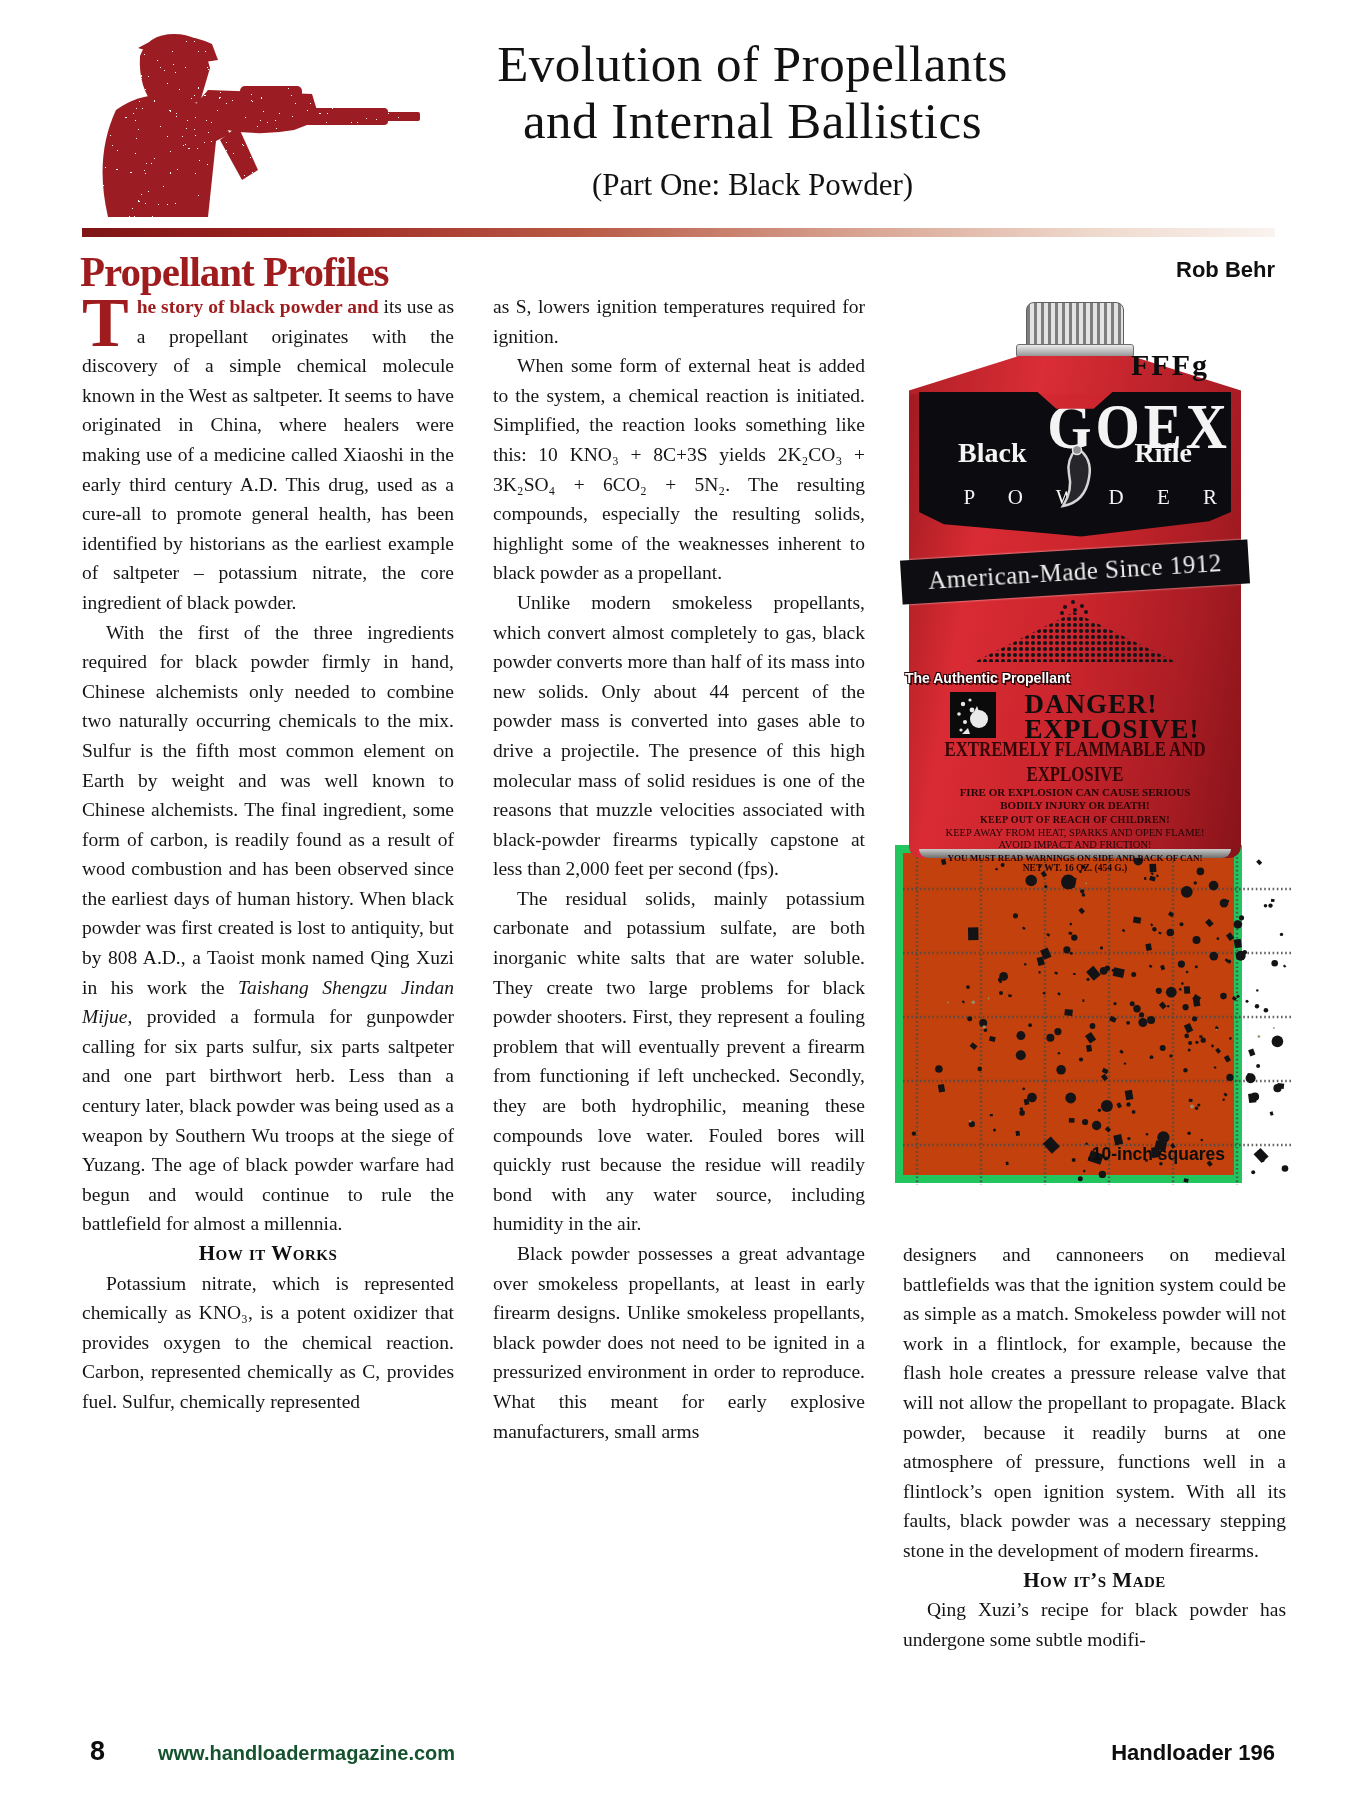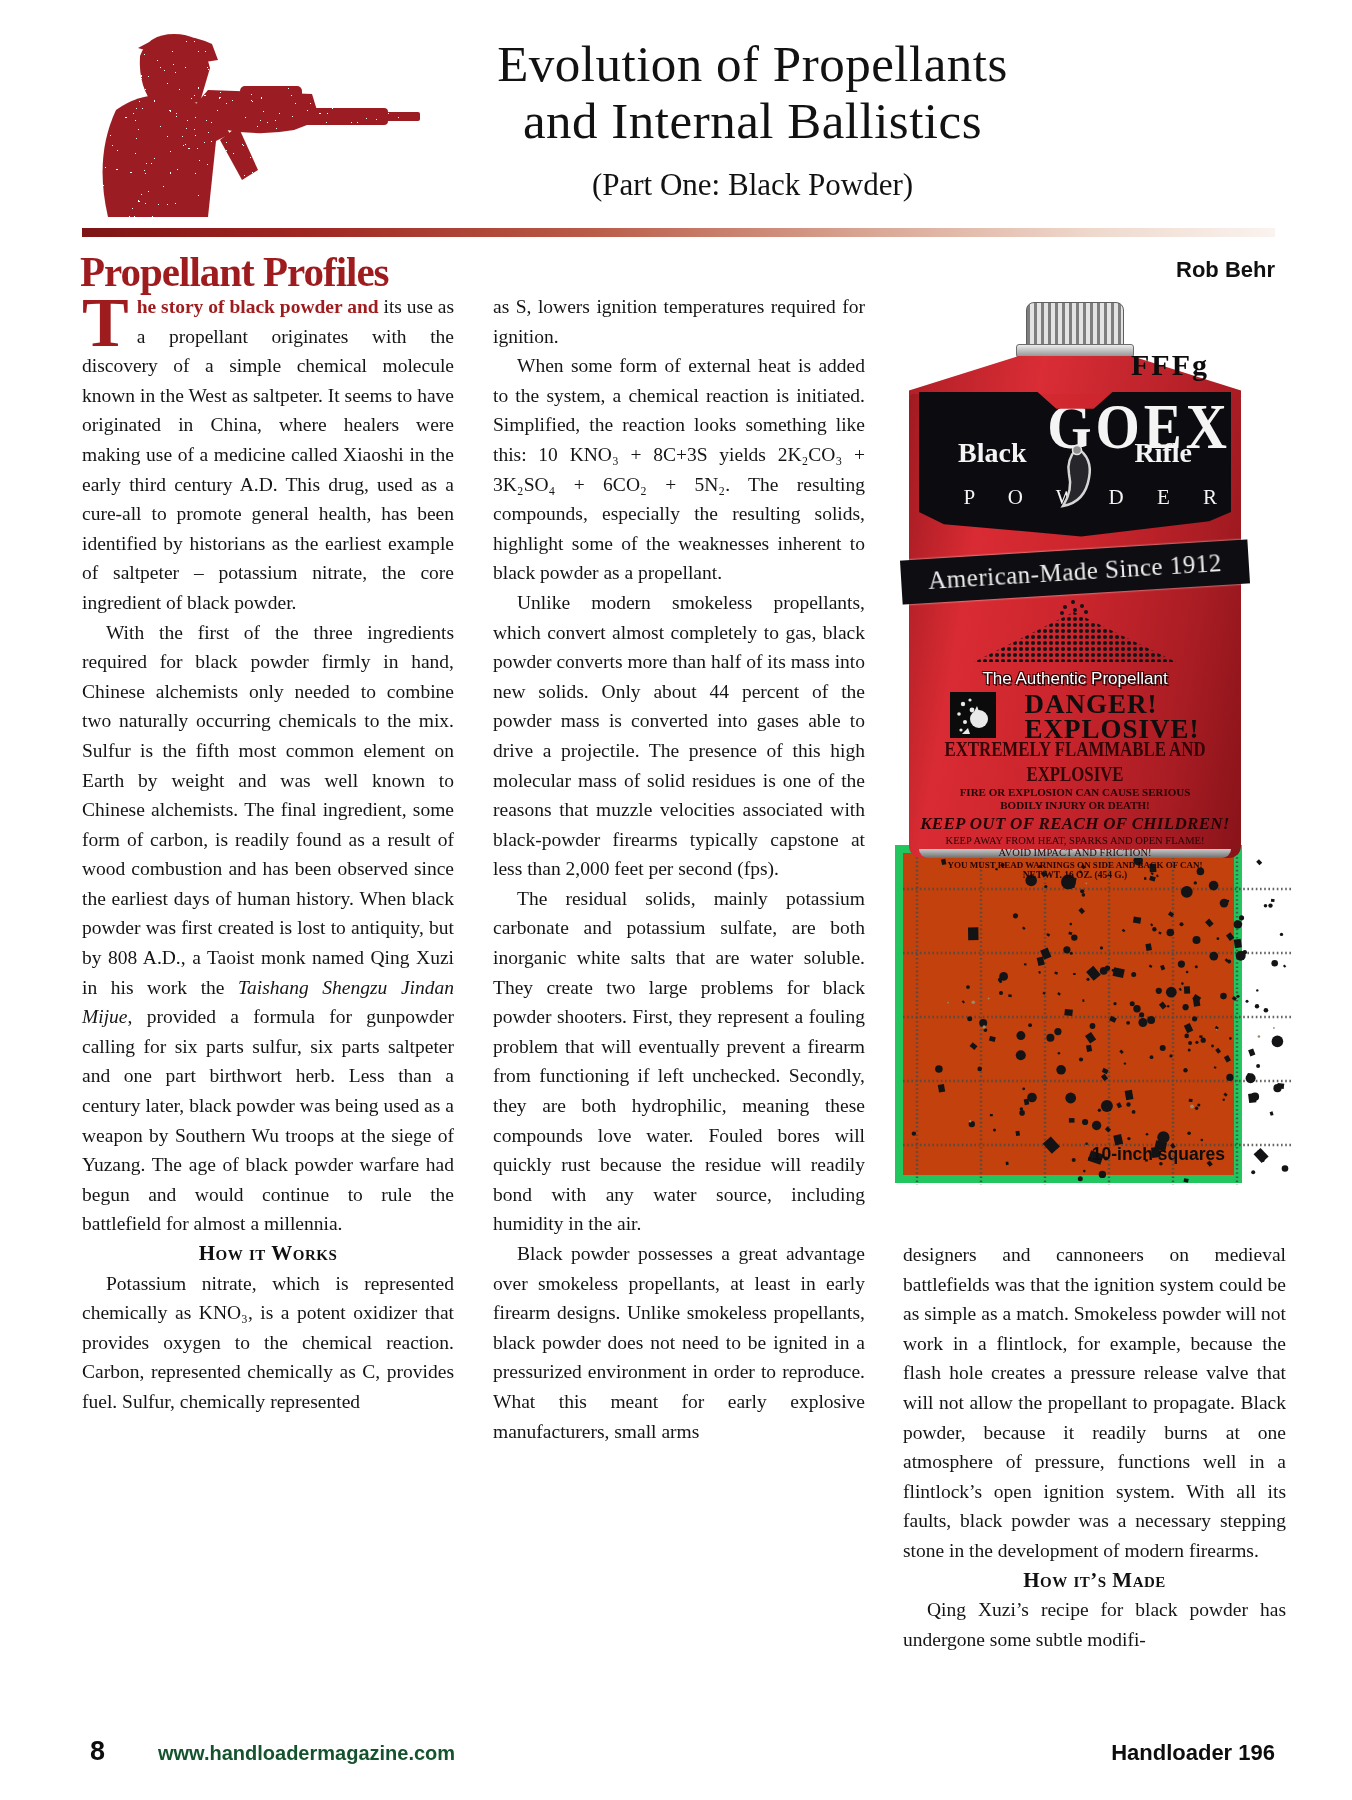--- a/index.html
+++ b/index.html
@@ -52,31 +52,31 @@
              filter:drop-shadow(0 0 1.5px rgba(255,255,255,.9)); text-align:right; color:#f4f4f4; }
   .goex { font-size:57px; font-weight:bold; letter-spacing:4px; margin-top:20px; transform:scaleY(1.12); }
   .br-row { display:flex; justify-content:center; gap:108px; font-size:28px; font-weight:bold; margin-top:-4px; }
   .powder-word { font-size:21px; letter-spacing:14px; margin-top:16px; }
   .horn { position:absolute; left:50%; top:52px; transform:translateX(-50%); z-index:2; }
   .banner { position:absolute; top:248px; left:-4px; right:-4px; height:44px; background:#0e0e12;
              transform:rotate(-3.5deg); display:flex; align-items:center; justify-content:center;
              color:#ededed; font-size:25px; letter-spacing:0.5px;
              filter:drop-shadow(0 0 1px rgba(255,255,255,.8)); }
   .pile { position:absolute; top:296px; left:50%; transform:translateX(-50%); }
-  .tagline { position:absolute; top:362px; width:100%; text-align:center; color:#fff; font-weight:normal;
-             font-size:17px; font-family:"Liberation Sans",sans-serif;
+  .tagline { position:absolute; top:362px; width:100%; text-align:left; color:#fff; font-weight:bold;
+             font-size:14px; font-family:"Liberation Sans",sans-serif;
              text-shadow:1.5px 1.5px 0 #2a0508,-1px -1px 0 #2a0508,1px -1px 0 #2a0508,-1px 1px 0 #2a0508; }
   .danger-row { position:absolute; top:390px; left:0; width:100%; display:flex; justify-content:center;
              align-items:flex-start; gap:28px; }
   .danger-text { font-weight:bold; font-size:27px; line-height:24px; color:#0e0e0e; letter-spacing:1px;
              transform:scaleY(1.05); text-align:left; }
   .warnings { position:absolute; top:440px; left:6px; right:6px; text-align:center; color:#240406; line-height:1.12; }
   .w1 { font-size:17.5px; font-weight:bold; transform:scale(0.96,1.25); margin-bottom:5px; color:#330507; }
   .w2 { font-size:11px;  font-weight:bold; }
-  .w3 { font-size:17px;  font-weight:bold; letter-spacing:0.3px; margin-top:3px;font-style:italic; }
+  .w3 { font-size:10px;  font-weight:bold; letter-spacing:0.3px; margin-top:3px; }
   .w4 { font-size:10.5px; margin-top:2px; }
   .w5 { font-size:10.5px; }
   .w6 { font-size:9px; margin-top:2px; font-weight:bold; }
   .w7 { font-size:9.5px; font-weight:bold; }
 
   
   .grain-wrap { position:relative; z-index:1; margin:-13px 0 0 -8px; width:347px; height:338px;
              border:8px solid #22c55e; box-sizing:border-box; background:#c2410c; }
   .grain-caption { position:absolute; right:9px; bottom:5px; font-family:"Liberation Sans",sans-serif;
              font-weight:bold; font-size:17.5px; color:#0d0d0d; }

